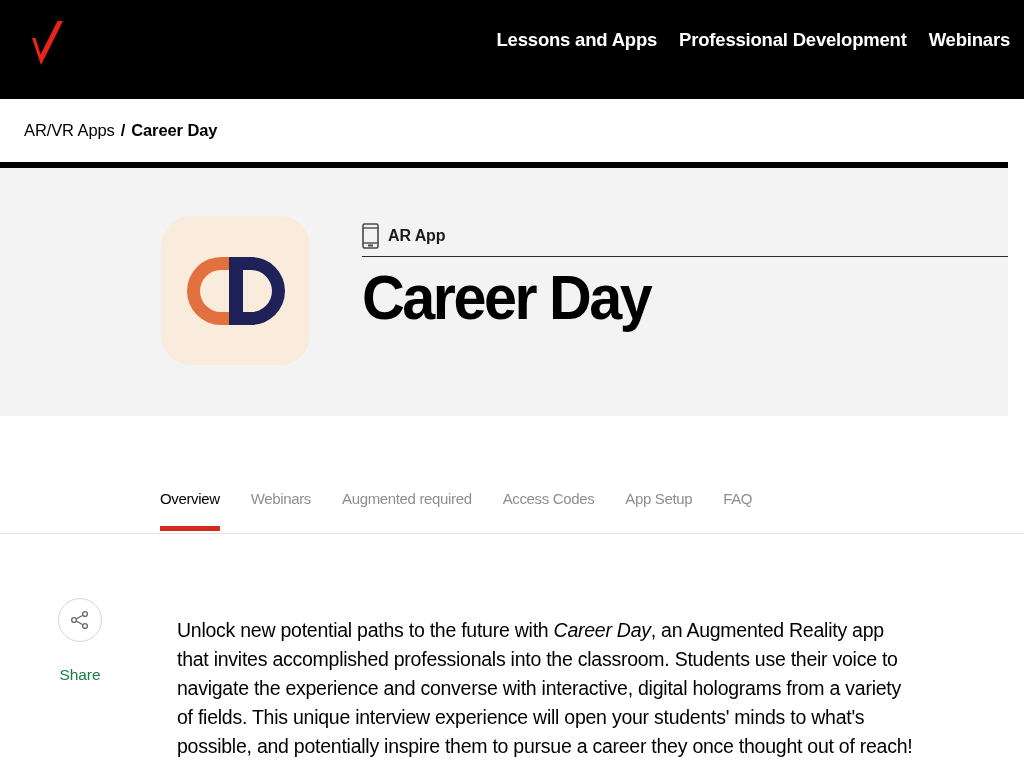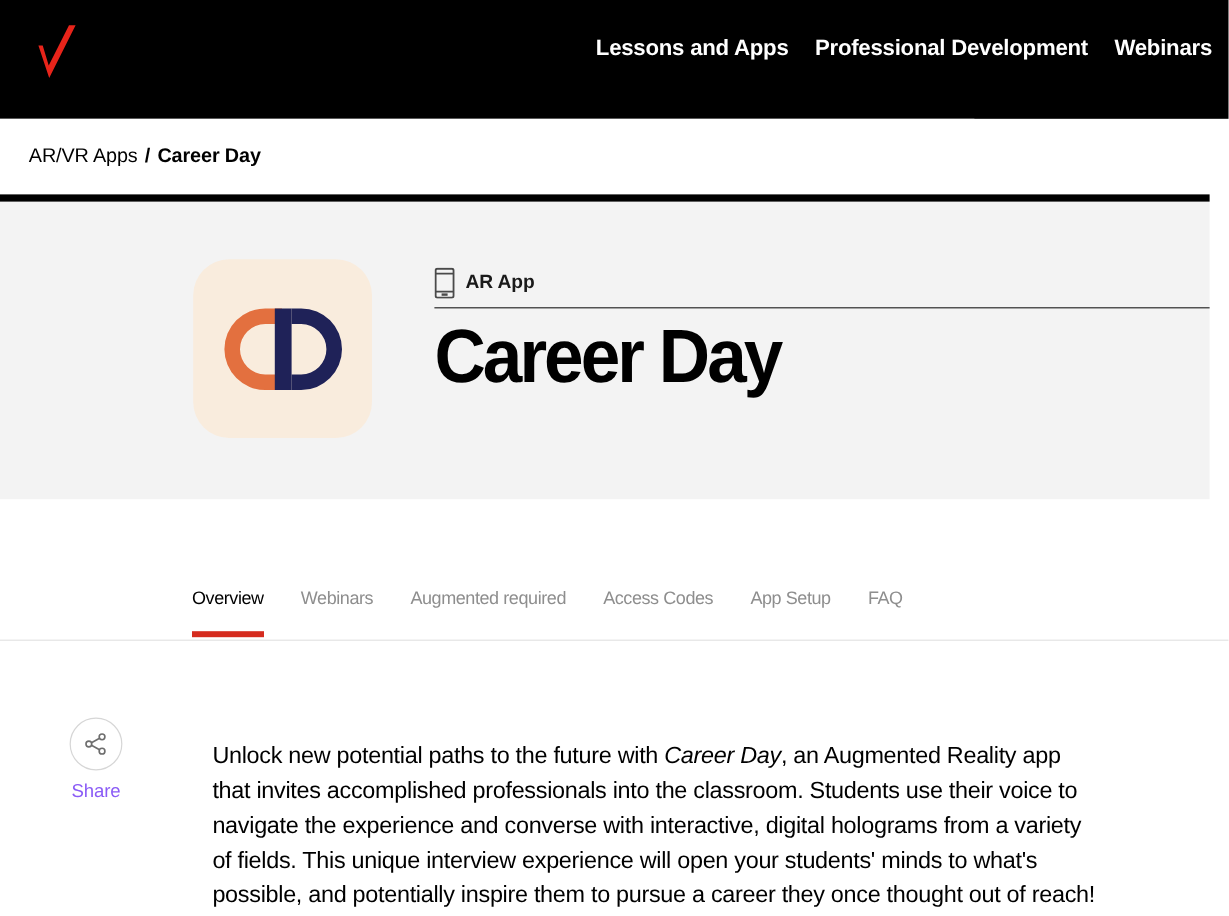--- a/index.html
+++ b/index.html
@@ -141,23 +141,23 @@
     display: flex; flex-direction: column; align-items: center;
     cursor: pointer;
   }
   .share-circle {
     width: 44px; height: 44px; border-radius: 50%;
     border: 1px solid #d6d6d6;
     background: #fff;
     display: flex; align-items: center; justify-content: center;
   }
   .share-label {
-    margin-top: 9px;
+    margin-top: 24px;
     font-size: 15.5px;
-    color: #8b5cf6;
+    color: #15803d;
     letter-spacing: -0.1px;
     text-align: right;
   }
 
   .body-copy {
     position: absolute; left: 177px; top: 596px;
     width: 738px;
     font-size: 19.5px;
     line-height: 1.49;
     color: #000000;

